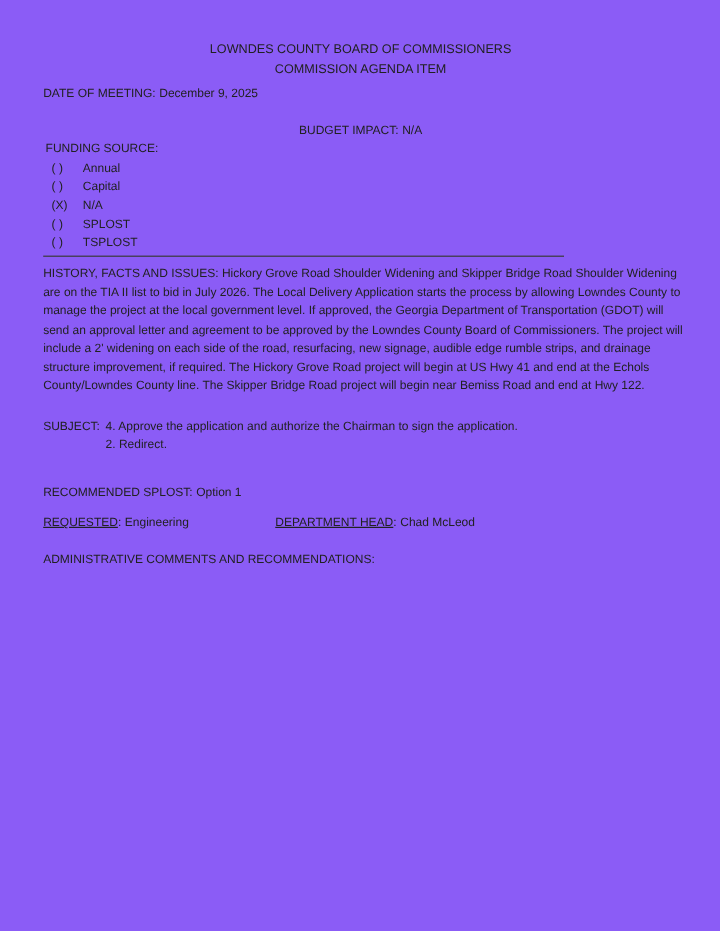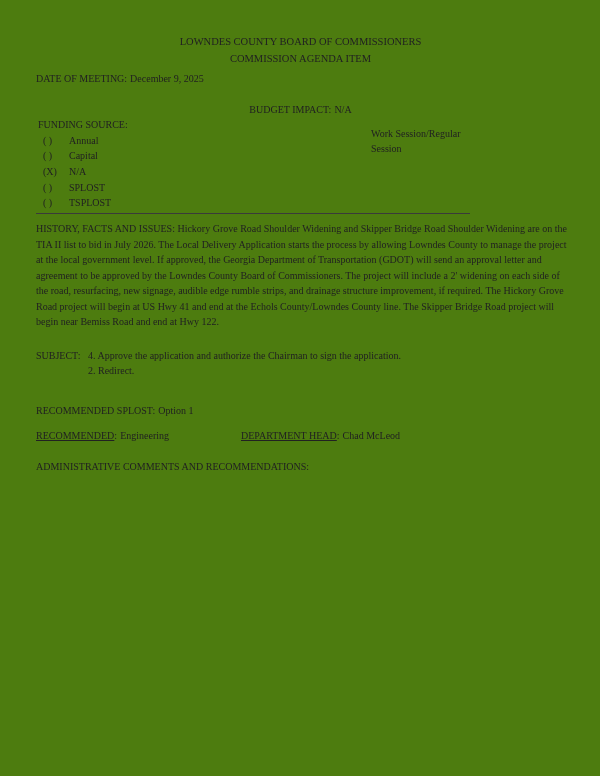--- a/index.html
+++ b/index.html
@@ -1,22 +1,22 @@
 <!DOCTYPE html>
 <html><head>
 <meta charset="utf-8">
 <style>
   * { margin: 0; padding: 0; box-sizing: border-box; }
   html, body { background: #ffffff; }
   .page {
     position: relative;
     width: 600px;
     height: 776px;
-    background: #4d7c0f;
-    font-family: Liberation Serif, serif;
+    background: #8b5cf6;
+    font-family: Liberation Sans, sans-serif;
     font-size: 10px;
     line-height: 15.5px;
     color: #212121;
     padding: 33px 35px 0 36px;
     overflow: hidden;
   }
   .doc-title { text-align: center; line-height: 17px; font-size: 10.5px; }
   .subject-block { margin-top: 15px; width: 332px; }
   .session-block {
     position: absolute;
@@ -52,21 +52,20 @@
 <body>
 
 <div class="page">
 
   <div class="doc-title">
     <div>LOWNDES COUNTY BOARD OF COMMISSIONERS</div>
     <div>COMMISSION AGENDA ITEM</div>
   </div>
 
 
-  <div class="session-block">Work Session/Regular Session</div>
 
   <div class="date-row">
     <span>DATE OF MEETING:</span><span class="value-gap">December 9, 2025</span>
   </div>
 
   <div class="budget-row">
     <span>BUDGET IMPACT:</span><span class="value-gap">N/A</span>
   </div>
 
   <div class="funding-label">FUNDING SOURCE:</div>
@@ -105,21 +104,21 @@
       <div>2. Redirect.</div>
     </div>
   </div>
 
   <div class="recommended-row">
     <span>RECOMMENDED SPLOST:</span><span class="value-gap">Option 1</span>
   </div>
 
   <div class="dept-row">
     <div>
-      <span class="underlined">RECOMMENDED</span><span>:</span><span class="value-gap">Engineering</span>
+      <span class="underlined">REQUESTED</span><span>:</span><span class="value-gap">Engineering</span>
     </div>
     <div class="dept-head-cell">
       <span class="underlined">DEPARTMENT HEAD</span><span>:</span><span class="value-gap">Chad McLeod</span>
     </div>
   </div>
 
   <div class="admin-row">ADMINISTRATIVE COMMENTS AND RECOMMENDATIONS:</div>
 
 </div>
 

